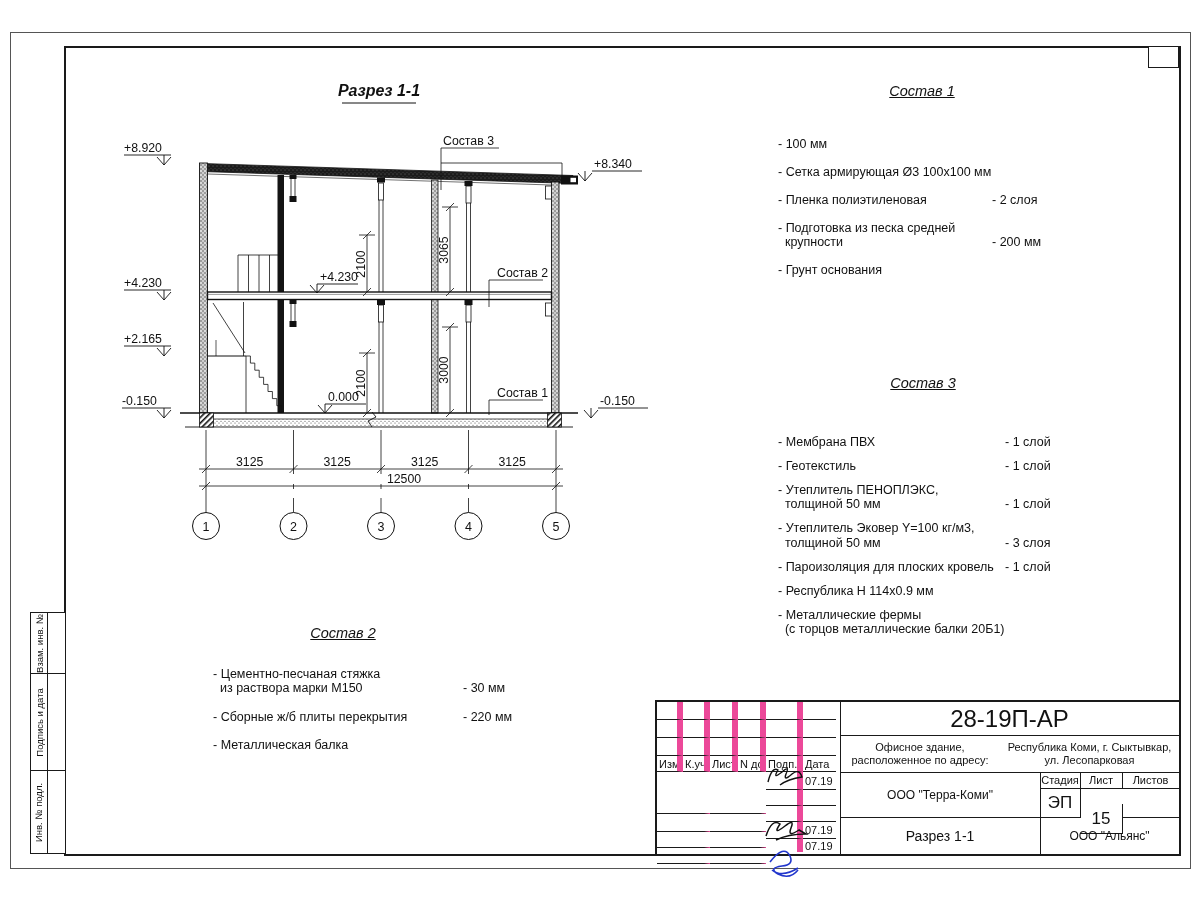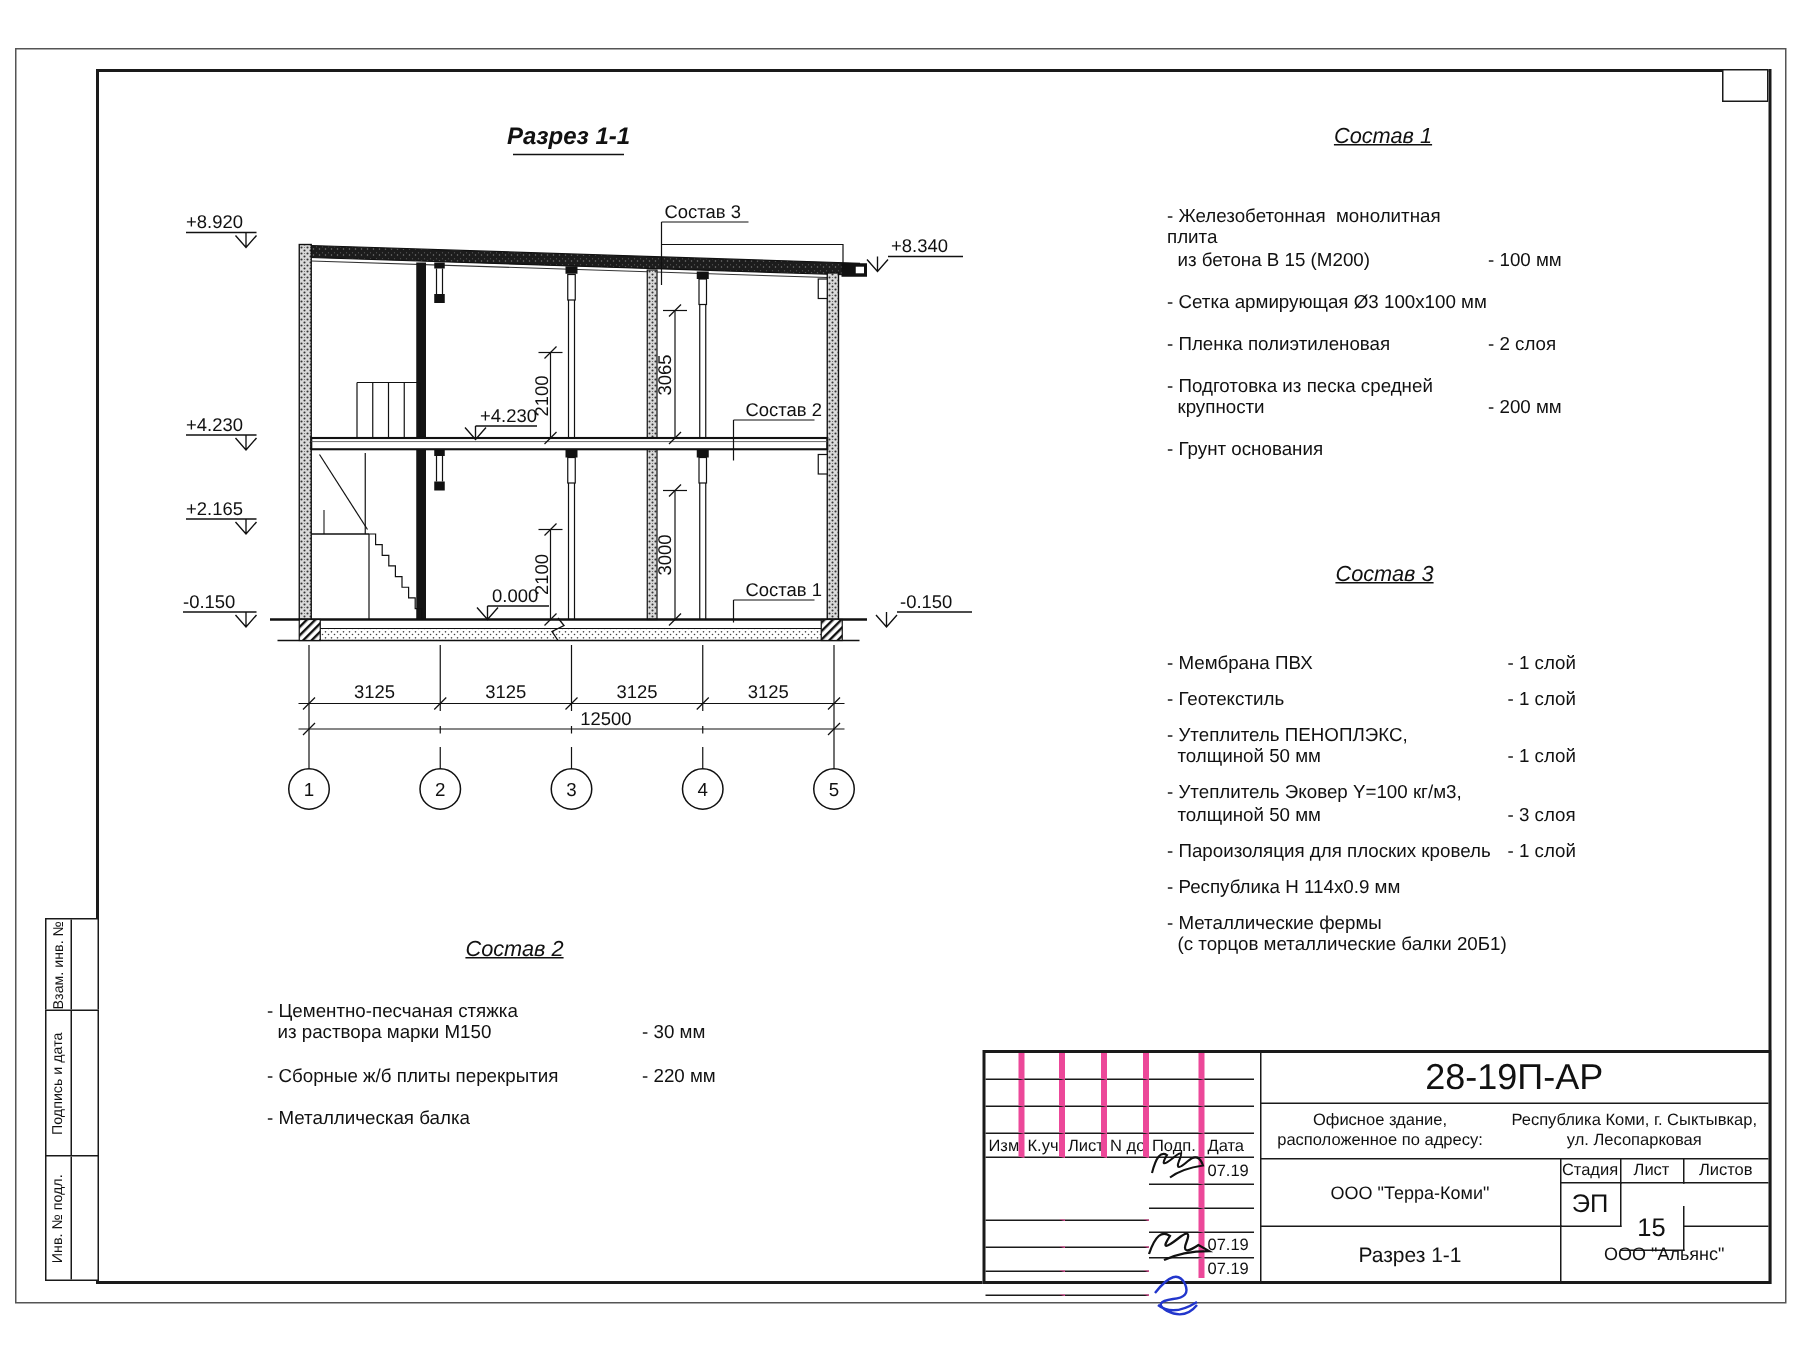--- a/index.html
+++ b/index.html
@@ -12,29 +12,29 @@
   
   .vbox{border:1.6px solid #1a1a1a;background:#fff;display:flex;}
   .vbox .lab{width:16px;border-right:1px solid #1a1a1a;display:flex;align-items:center;justify-content:center;}
   .vbox .blank{flex:1;}
   .vlabel{transform:rotate(-90deg);white-space:nowrap;font-size:9.5px;color:#111;}
   
   .sostav{font-size:12.5px;line-height:14.5px;color:#111;}
   .sostav .stitle{font-style:italic;font-size:14.5px;text-decoration:underline;text-align:center;}
   .srow{display:grid;align-items:end;}
   .s1 .srow{grid-template-columns:214px auto;margin-bottom:13.5px;}
-  .s2 .srow{grid-template-columns:250px auto;margin-bottom:14px;}
+  .s2 .srow{grid-template-columns:250px auto;margin-bottom:14px;margin-left:35px;}
   .s3 .srow{grid-template-columns:227px auto;margin-bottom:9.5px;}
   .srow .txt{white-space:pre-wrap;}
   .srow .val{white-space:nowrap;}
   
   .tb{border:2px solid #1a1a1a;background:#fff;}
   .tb-grid{display:grid;grid-template-columns:26px 27px 28px 28px 37px 33px;
            grid-template-rows:18px 18px 18px 16px 18px 16px 16px 17px 13px;font-size:11px;}
-  .tb-grid>div{border-right:4px solid #ec4899;border-bottom:1px solid #1a1a1a;
+  .tb-grid>div{border-right:6px solid #ec4899;border-bottom:1px solid #1a1a1a;
            display:flex;align-items:center;padding:0 2px;overflow:hidden;white-space:nowrap;}
   .tb-grid>div.lastc{border-right:none;}
   .tb-grid>div.lastr{border-bottom:none;}
   .sp2{grid-column:span 2;margin-top:41px;}
   .cell{display:flex;align-items:center;justify-content:center;text-align:center;}
   .hairline-b{border-bottom:1.6px solid #1a1a1a;}
   .hairline-r{border-right:1.6px solid #1a1a1a;}
   svg text{font-family:"Liberation Sans",sans-serif;fill:#111;}
 </style>
 </head>
@@ -277,22 +277,20 @@
       <text x="381" y="530.5" font-size="12.5" text-anchor="middle">3</text>
       <text x="468.5" y="530.5" font-size="12.5" text-anchor="middle">4</text>
       <text x="556" y="530.5" font-size="12.5" text-anchor="middle">5</text>
     </g>
   </svg>
 
   <div class="abs sostav s1" style="left:778px;top:84px;width:288px;">
     <div class="stitle">Состав 1</div>
     <div style="margin-top:38px;">
       <div class="srow">
-          <span class="txt">- Железобетонная  монолитная плита
-  из бетона В 15 (М200)</span>
           <span class="val">- 100 мм</span>
         </div>
       <div class="srow">
           <span class="txt">- Сетка армирующая Ø3 100х100 мм</span>
           <span class="val"></span>
         </div>
       <div class="srow">
           <span class="txt">- Пленка полиэтиленовая</span>
           <span class="val">-  2 слоя</span>
         </div>

